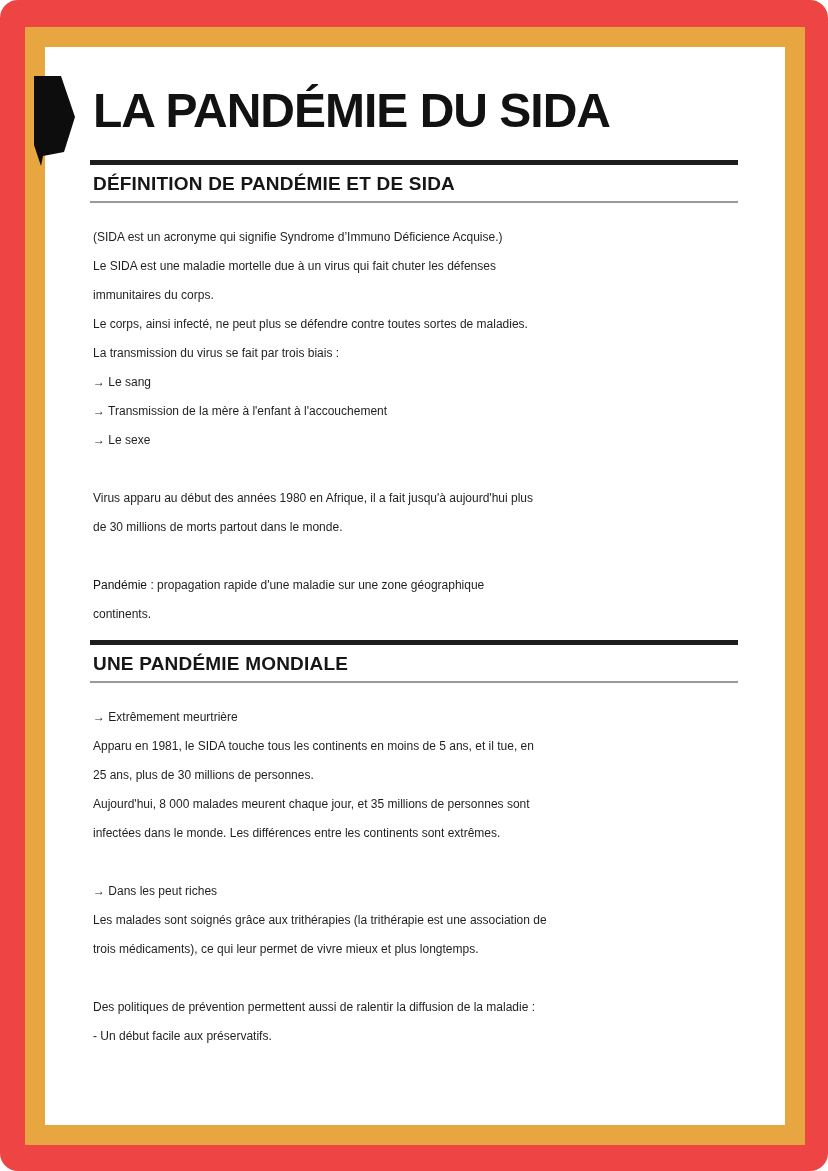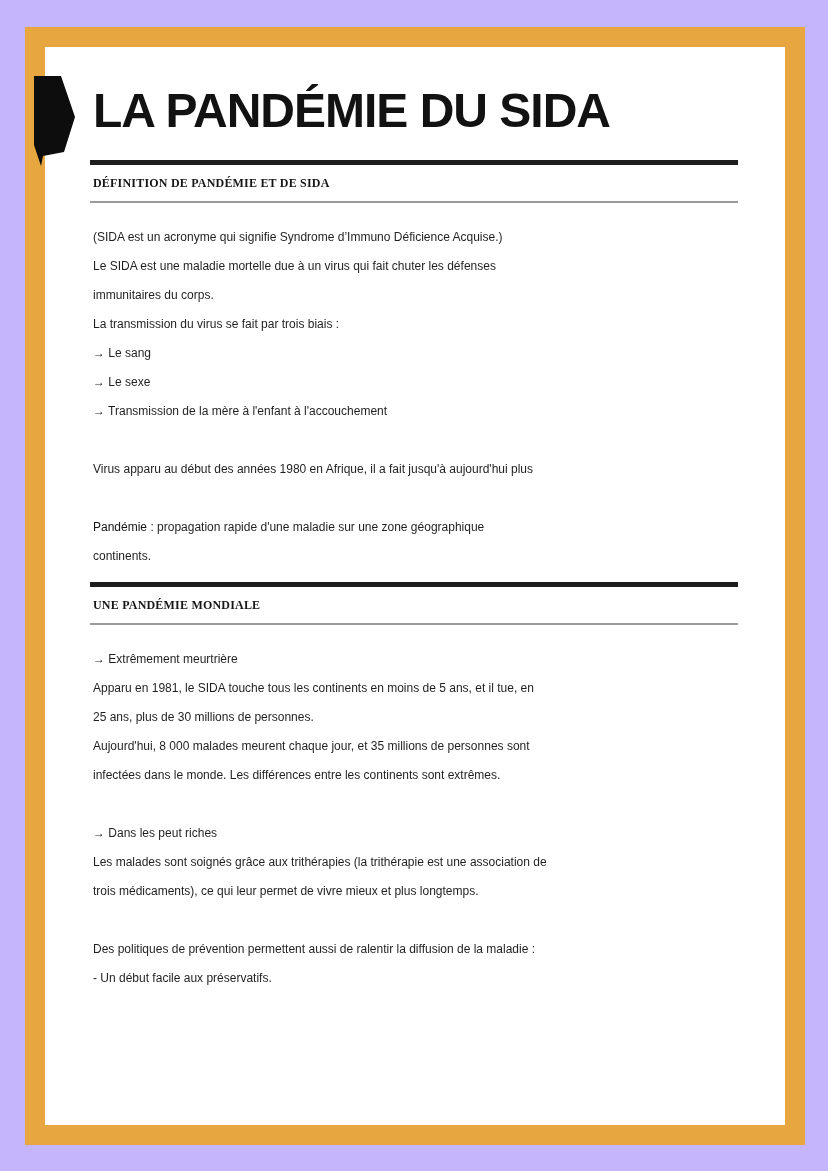--- a/index.html
+++ b/index.html
@@ -4,21 +4,21 @@
 <style>
   :root { --accent: #E8A640; --ink: #1c1c1c; }
   * { box-sizing: border-box; }
   html, body {
     margin: 0; padding: 0;
     width: 828px; height: 1171px;
     background: #ffffff;
     font-family: "Liberation Sans", "DejaVu Sans", sans-serif;
     color: var(--ink);
   }
-  .page { position: relative; width: 828px; height: 1171px; background: #c4b5fd; overflow: hidden; }
+  .page { position: relative; width: 828px; height: 1171px; background: #ef4444; overflow: hidden; border-radius: 18px; }
 
   .frame {
     position: absolute;
     left: 25px; top: 27px;
     width: 780px; height: 1118px;
     border: 20px solid var(--accent);
     background: #ffffff;
   }
 
   .pennant {
@@ -38,25 +38,24 @@
     font-size: 48px; line-height: 54px;
     font-weight: bold; letter-spacing: -1px;
     color: #121212;
     white-space: nowrap;
   }
 
   .rule-thick { height: 5px; background: #1d1d1d; margin-top: 22px; }
   .rule-thick.second { margin-top: 11px; }
   h2.section-heading {
     margin: 8px 0 0 3px; padding: 0;
-    font-size: 12px; line-height: 21px;
+    font-size: 19px; line-height: 21px;
     font-weight: bold; letter-spacing: 0.2px;
     color: #161616;
     white-space: nowrap;
-    font-family: Liberation Serif, serif;
   }
   .rule-thin { height: 2px; background: #9a9a9a; margin-top: 7px; }
 
   .body-block { margin-top: 20px; padding-left: 3px; }
   .line {
     height: 29px; line-height: 29px;
     font-size: 12px;
     white-space: nowrap;
     color: #1f1f1f;
   }
@@ -79,26 +78,28 @@
     <h1 class="doc-title">LA PANDÉMIE DU SIDA</h1>
 
     <div class="rule-thick"></div>
     <h2 class="section-heading">DÉFINITION DE PANDÉMIE ET DE SIDA</h2>
     <div class="rule-thin"></div>
 
     <div class="body-block">
       <div class="line">(SIDA est un acronyme qui signifie Syndrome d’Immuno Déficience Acquise.)</div>
       <div class="line">Le SIDA est une maladie mortelle due à un virus qui fait chuter les défenses</div>
       <div class="line">immunitaires du corps.</div>
+      <div class="line">Le corps, ainsi infecté, ne peut plus se défendre contre toutes sortes de maladies.</div>
       <div class="line">La transmission du virus se fait par trois biais :</div>
       <div class="line">→ Le sang</div>
+      <div class="line">→ Transmission de la mère à l'enfant à l'accouchement</div>
       <div class="line">→ Le sexe</div>
-      <div class="line">→ Transmission de la mère à l'enfant à l'accouchement</div>
       <div class="gap"></div>
       <div class="line">Virus apparu au début des années 1980 en Afrique, il a fait jusqu'à aujourd'hui plus</div>
+      <div class="line">de 30 millions de morts partout dans le monde.</div>
       <div class="gap"></div>
       <div class="line"><b>Pandémie</b><span> : propagation rapide d'une maladie sur une zone géographique</span></div>
       <div class="line">continents.</div>
     </div>
 
     <div class="rule-thick second"></div>
     <h2 class="section-heading">UNE PANDÉMIE MONDIALE</h2>
     <div class="rule-thin"></div>
 
     <div class="body-block">

